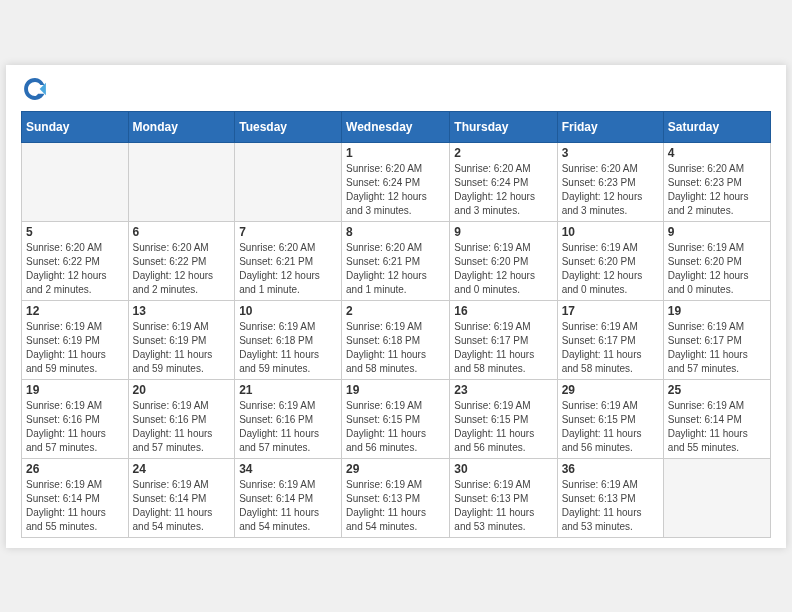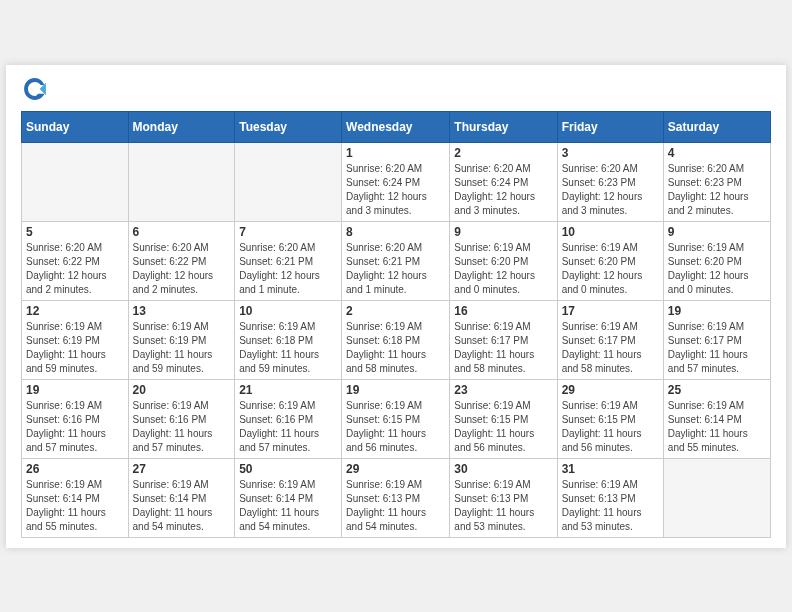--- a/index.html
+++ b/index.html
@@ -322,49 +322,49 @@
         </tr>
         <tr>
           <td>
             <span class="day-number">26</span>
             <div class="day-info" style="white-space: pre-line;">Sunrise: 6:19 AM
 Sunset: 6:14 PM
 Daylight: 11 hours
 and 55 minutes.</div>
           </td>
           <td>
-            <span class="day-number">27</span>
+            <span class="day-number">24</span>
             <div class="day-info" style="white-space: pre-line;">Sunrise: 6:19 AM
 Sunset: 6:14 PM
 Daylight: 11 hours
 and 54 minutes.</div>
           </td>
           <td>
-            <span class="day-number">50</span>
+            <span class="day-number">34</span>
             <div class="day-info" style="white-space: pre-line;">Sunrise: 6:19 AM
 Sunset: 6:14 PM
 Daylight: 11 hours
 and 54 minutes.</div>
           </td>
           <td>
             <span class="day-number">29</span>
             <div class="day-info" style="white-space: pre-line;">Sunrise: 6:19 AM
 Sunset: 6:13 PM
 Daylight: 11 hours
 and 54 minutes.</div>
           </td>
           <td>
             <span class="day-number">30</span>
             <div class="day-info" style="white-space: pre-line;">Sunrise: 6:19 AM
 Sunset: 6:13 PM
 Daylight: 11 hours
 and 53 minutes.</div>
           </td>
           <td>
-            <span class="day-number">31</span>
+            <span class="day-number">36</span>
             <div class="day-info" style="white-space: pre-line;">Sunrise: 6:19 AM
 Sunset: 6:13 PM
 Daylight: 11 hours
 and 53 minutes.</div>
           </td>
           <td class="empty"></td>
         </tr>
       </tbody>
   </table>
 </div>

